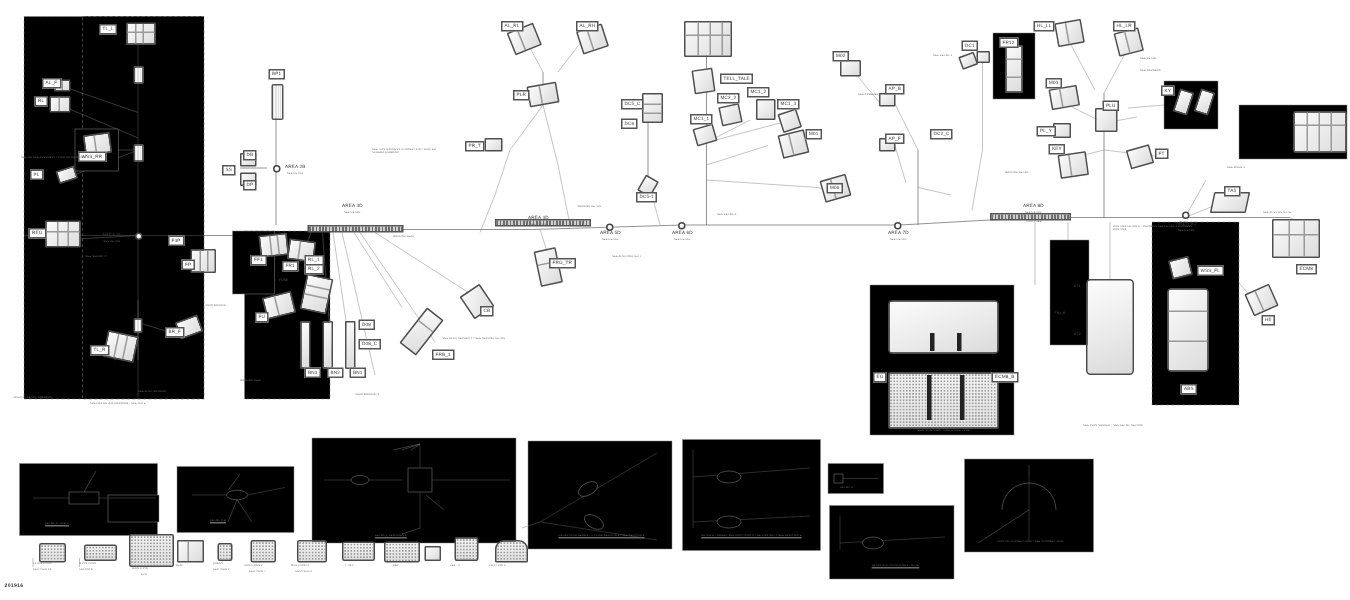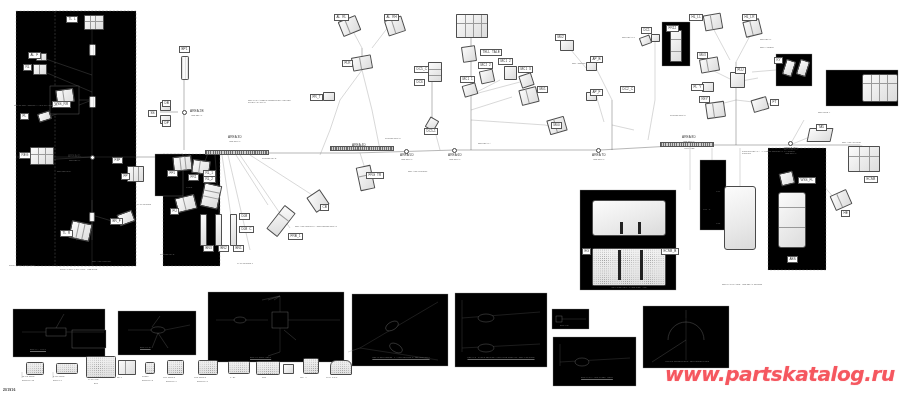--- a/index.html
+++ b/index.html
@@ -597,15 +597,14 @@
 
     <div class="pingrid" style="left:303px;top:358px;width:14px;height:14px;"></div>
     <div class="lbl micro ctr" style="left:300px;top:376px;">FB1 - 1</div>
 
     <div class="pingrid" style="left:330px;top:360px;width:20px;height:13px;border-radius:6px 6px 1px 1px;"></div>
     <div class="lbl micro ctr" style="left:326px;top:376px;">FR 14 PIN C</div>
   </div>
 
   <div class="partno" style="left:3px;top:388px;">201916</div>
 
-  <div class="watermark" style="left:665px;top:362px;">www.partskatalog.ru</div>
 
 </div>
 
 </body></html>

